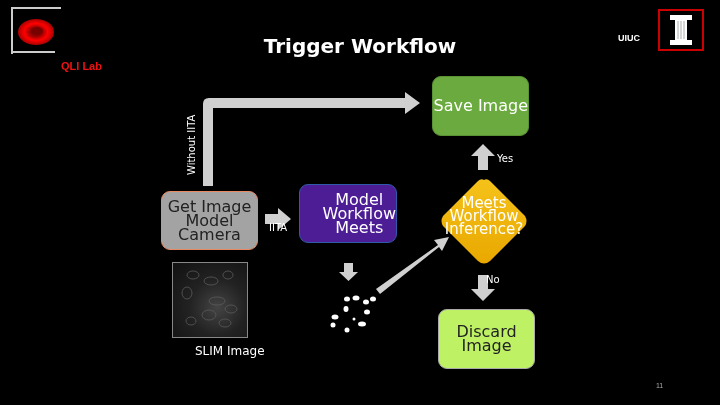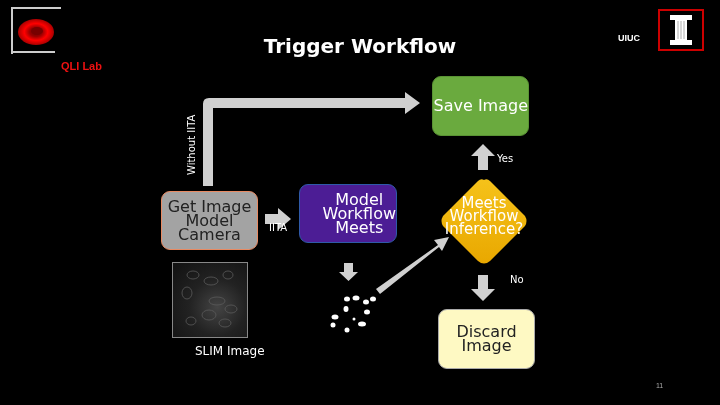--- a/index.html
+++ b/index.html
@@ -11,27 +11,27 @@
   #cell { left:17px; top:17px; width:38px; height:30px; }
   #qli-text { left:61px; top:28px; font-size:11px; font-weight:bold; color:#e11;margin-top:32px; }
   #title { left:0; width:720px; top:34px; text-align:center; font-size:20px; font-weight:bold; font-family:"DejaVu Sans", sans-serif; color:#fff; }
   #uiuc { left:618px; top:33px; font-size:9px; font-weight:bold; color:#fff; }
   #uiuc-box { left:658px; top:9px; width:46px; height:42px; border:2px solid #c00; box-sizing:border-box; }
   .box { display:flex; align-items:center; justify-content:flex-end; text-align:center; border-radius:9px;
          font-family:"DejaVu Sans", sans-serif; font-size:16px; line-height:14px; box-sizing:border-box; }
   #get-image { left:161px; top:191px; width:97px; height:59px; background:#a3a3a3; border:1px solid #e98a62; color:#222; }
   #model-box { left:299px; top:184px; width:98px; height:59px; background:#4c1d95; border:1px solid #2f5aa8; color:#fff; }
   #save-box { left:432px; top:76px; width:97px; height:60px; background:#6aaa3e; border:1px solid #5a9334; color:#fff; }
-  #discard-box { left:438px; top:309px; width:97px; height:60px; background:#fef9c3; border:1px solid #aaa; color:#222; }
+  #discard-box { left:438px; top:309px; width:97px; height:60px; background:#bef264; border:1px solid #aaa; color:#222; }
   #diamond-text { left:441px; top:197px; width:86px; text-align:center; font-family:"DejaVu Sans", sans-serif; font-size:15px; line-height:13px; color:#fff; }
   .lbl { font-family:"DejaVu Sans", sans-serif; font-size:10px; color:#fff; }
   #without { left:186px; top:120px; transform-origin:left top; transform:rotate(-90deg) translate(-55px,0); white-space:nowrap; }
   #iita { left:269px; top:222px; }
   #yes { left:497px; top:153px; }
-  #no { left:510px; top:274px; }
+  #no { left:486px; top:274px; }
   #slim { left:172px; top:262px; width:74px; height:74px; border:1px solid #888;
           background:radial-gradient(circle at 60% 60%, #444 0%, #222 45%, #111 100%); }
   #slim-label { left:195px; top:344px; font-family:"DejaVu Sans", sans-serif; font-size:12px; color:#fff; }
   #page-num { left:656px; top:382px; font-size:7px; color:#aaa; }
   svg#arrows { left:0; top:0; width:720px; height:405px; }
 </style>
 </head>
 <body>
 
 <div class="abs" id="qli-frame"></div>

